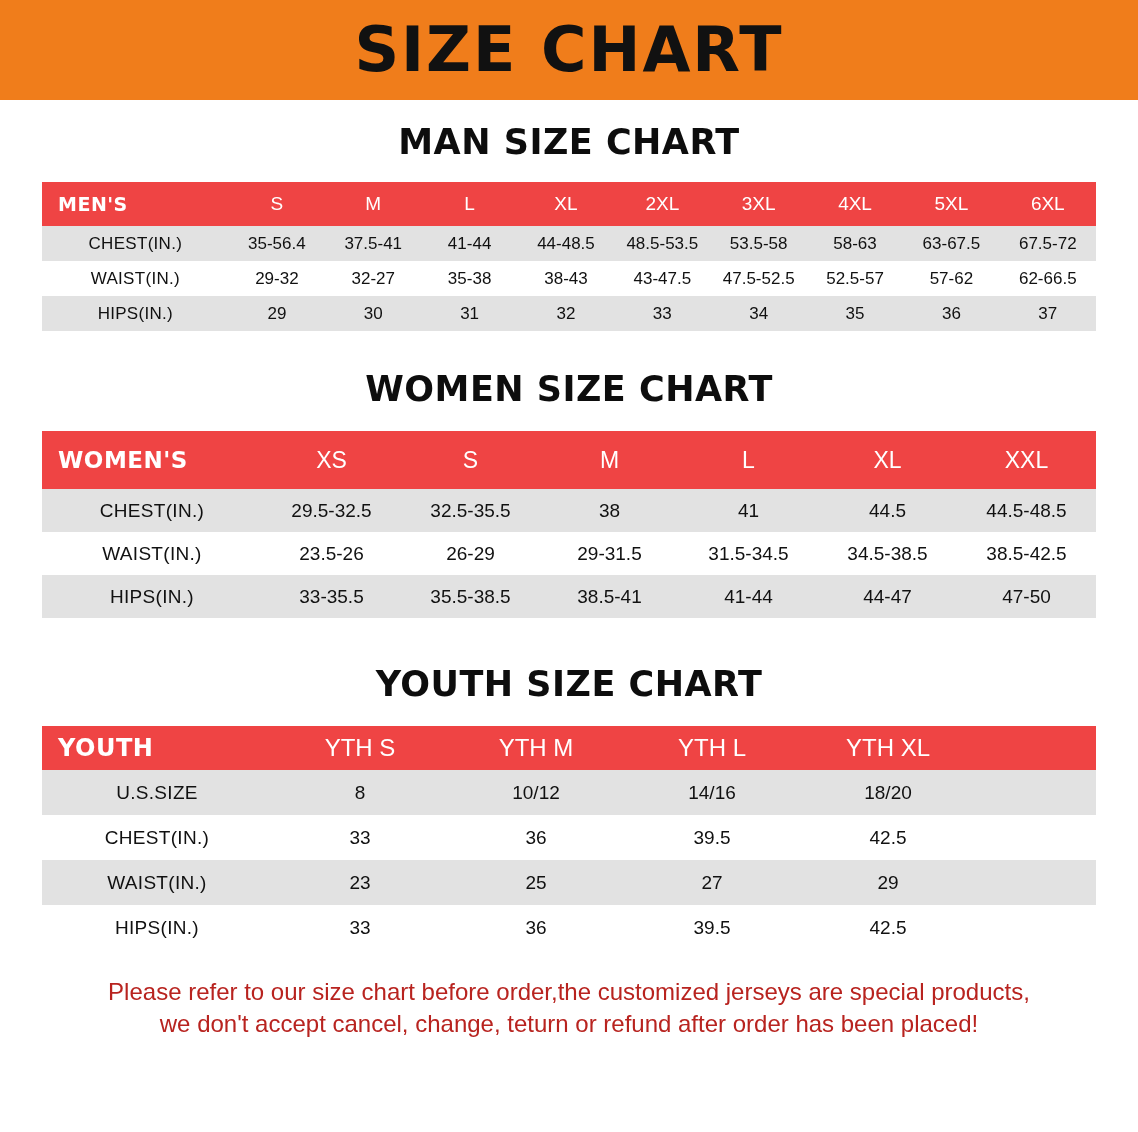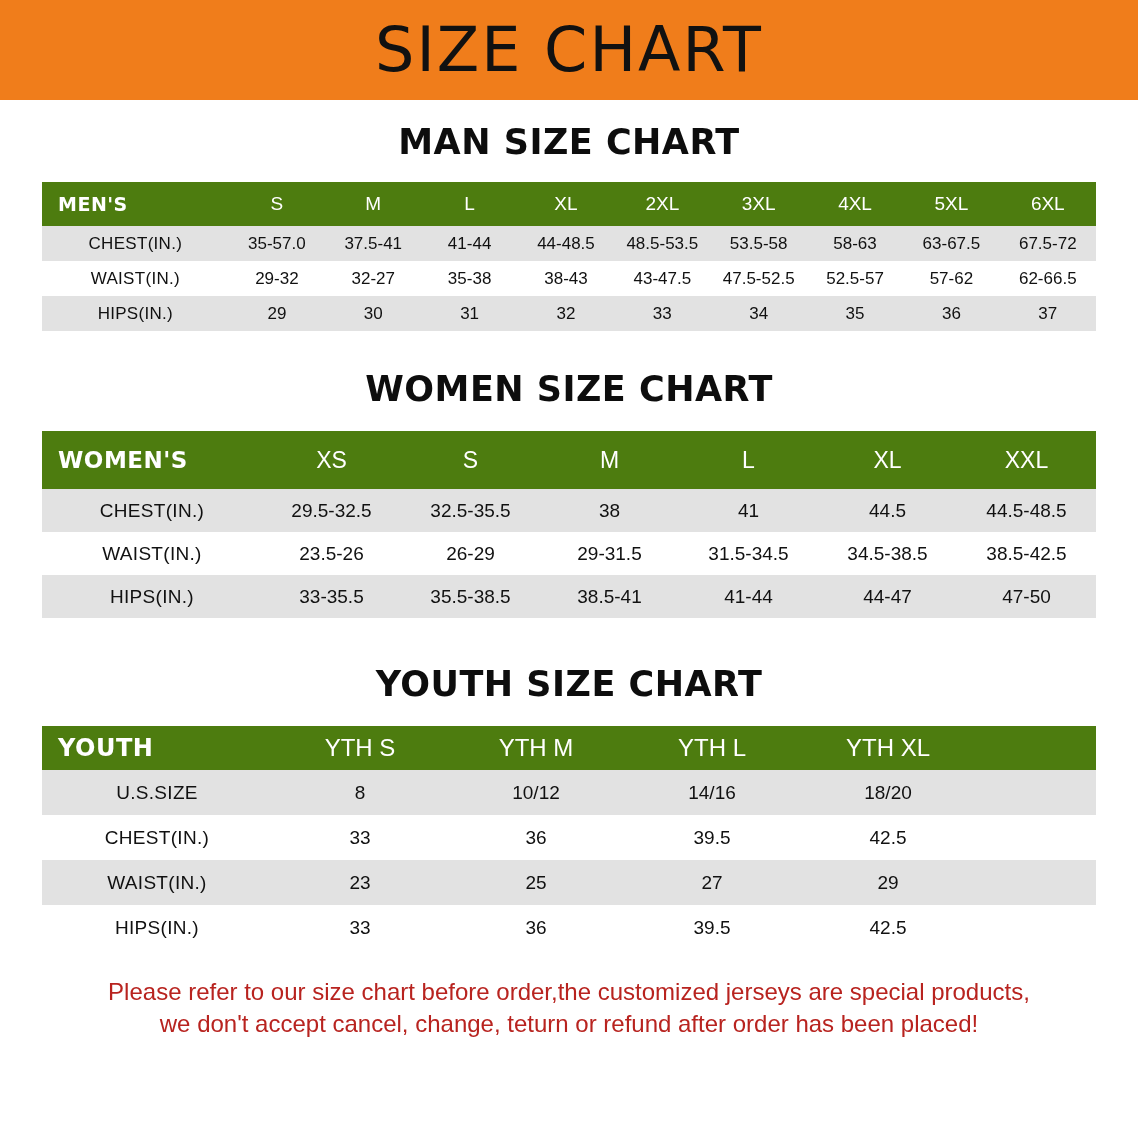--- a/index.html
+++ b/index.html
@@ -19,21 +19,21 @@
   
   .banner {
     background: #F07D1B;
     height: 100px;
     display: flex;
     align-items: center;
     justify-content: center;
   }
   .banner-title {
     font-family: "DejaVu Sans", sans-serif;
-    font-weight: 400;
+    font-weight: 700;
     font-size: 62px;
     letter-spacing: 2px;
     color: #111111;
     line-height: 1;
   }
 
   
   .section-title {
     text-align: center;
     font-family: "DejaVu Sans", sans-serif;
@@ -52,21 +52,21 @@
     table-layout: fixed;
     margin: 0 auto;
   }
   table td, table th {
     padding: 0;
     text-align: center;
     vertical-align: middle;
     font-weight: normal;
   }
   .hdr-row td {
-    background: #4d7c0f;
+    background: #ef4444;
     color: #ffffff;
   }
   .hdr-label {
     text-align: left !important;
     padding-left: 16px !important;
     font-family: "DejaVu Sans", sans-serif;
     font-weight: 700;
     letter-spacing: 0.5px;
   }
   .row-alt td { background: #e2e2e2; }
@@ -136,21 +136,21 @@
       <td>L</td>
       <td>XL</td>
       <td>2XL</td>
       <td>3XL</td>
       <td>4XL</td>
       <td>5XL</td>
       <td>6XL</td>
     </tr>
     <tr class="row-alt">
       <td class="rowlabel">CHEST(IN.)</td>
-      <td>35-57.0</td>
+      <td>35-56.4</td>
       <td>37.5-41</td>
       <td>41-44</td>
       <td>44-48.5</td>
       <td>48.5-53.5</td>
       <td>53.5-58</td>
       <td>58-63</td>
       <td>63-67.5</td>
       <td>67.5-72</td>
     </tr>
     <tr class="row-plain">

